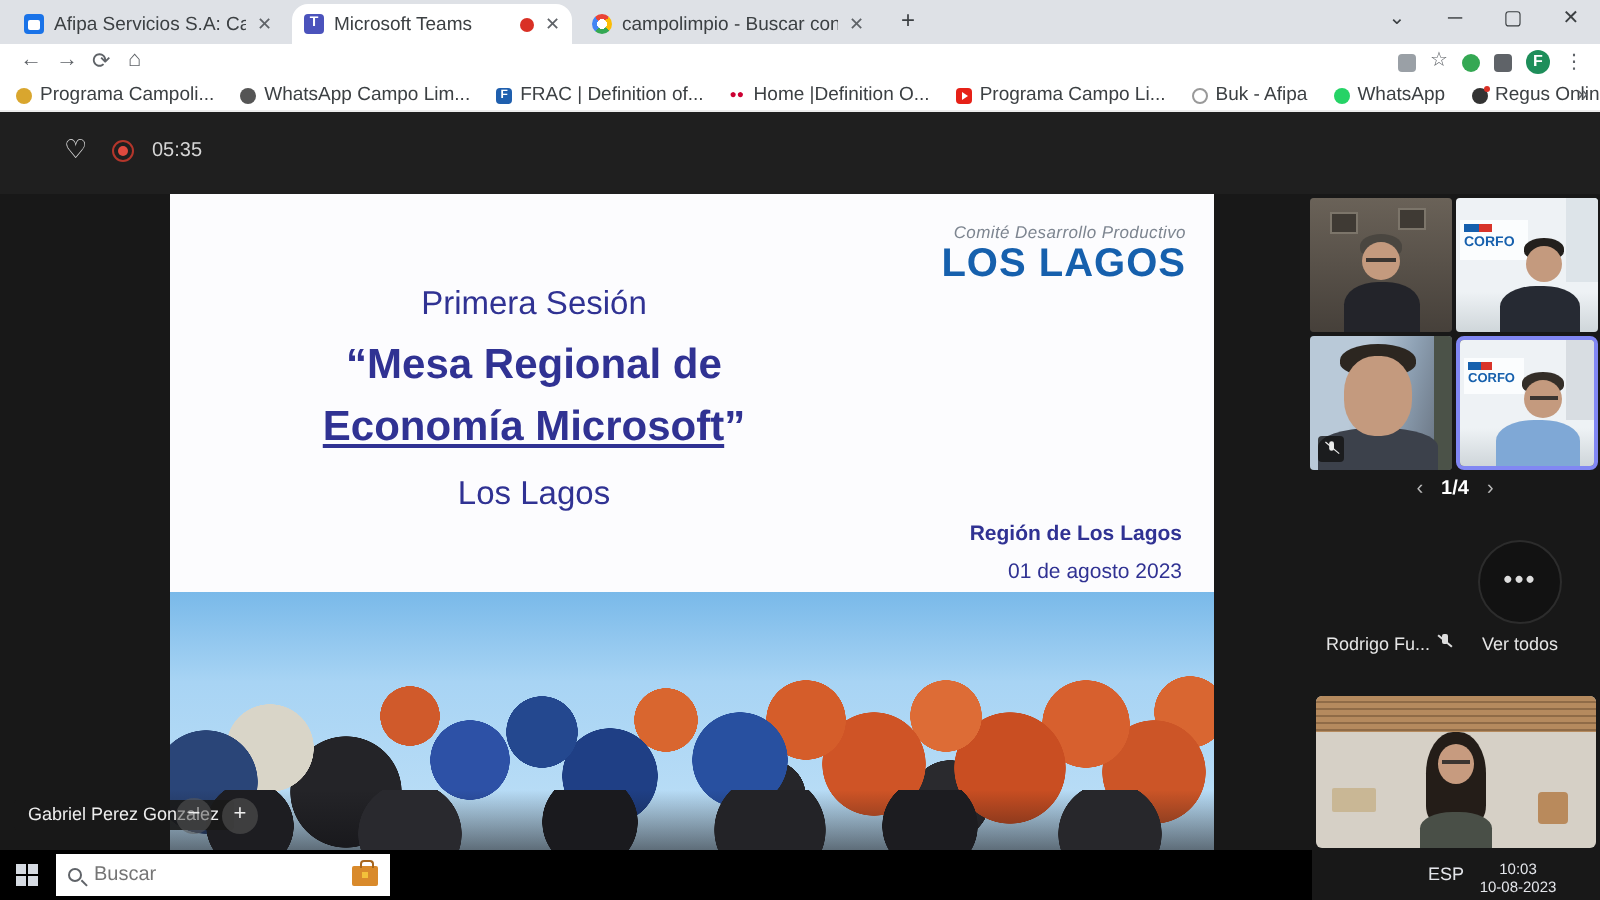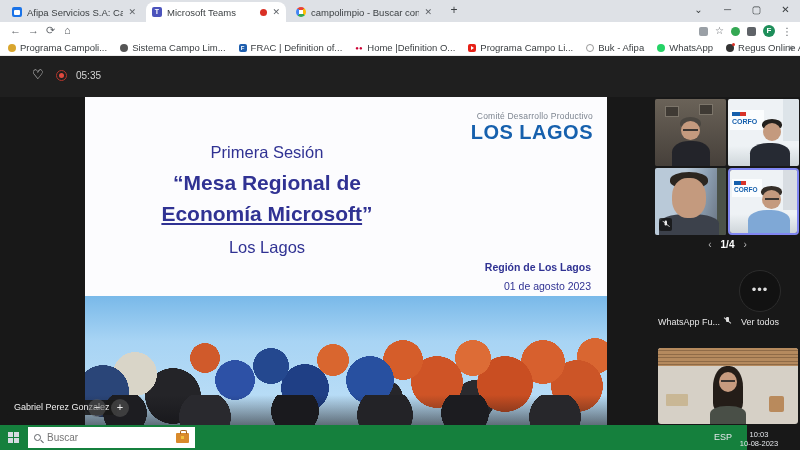--- a/index.html
+++ b/index.html
@@ -118,21 +118,21 @@
   
   .stage { position:absolute; left:0; top:97px; width:800px; height:328px; background:#181818; }
   .slide { position:absolute; left:85px; top:0; width:522px; height:328px; background:#fcfcfe; }
   .slidetext { position:absolute; left:12px; top:0; width:340px; text-align:center; color:#303293; }
   .st1 { position:absolute; left:0; top:46px; width:100%; font-size:16.5px; }
   .st2 { position:absolute; left:0; top:74px; width:100%; font-size:21px; font-weight:bold; }
   .st3 { position:absolute; left:0; top:105px; width:100%; font-size:21px; font-weight:bold; }
   .st3 .u { text-decoration:underline; }
   .st4 { position:absolute; left:0; top:141px; width:100%; font-size:16.5px; }
   .logo { position:absolute; right:14px; top:14px; text-align:right; }
-  .logo .l1 { font-size:8.5px; color:#7d8590; letter-spacing:.2px; }
+  .logo .l1 { font-size:8.5px; color:#7d8590; letter-spacing:.2px;font-style:italic; }
   .logo .l2 { font-size:20px; font-weight:bold; color:#1660ad; line-height:1.1; letter-spacing:.5px; }
   .logo .l3 { display:flex; justify-content:flex-end; align-items:center; gap:3px; margin-top:1px; }
   .logo .bar { width:34px; height:3.5px; background:linear-gradient(90deg,#1660ad 0 55%, #e0392f 0); }
   .logo .por { font-size:7.5px; color:#e0392f; }
   .logo .corfo { font-size:11px; font-weight:bold; color:#1660ad; letter-spacing:.5px; }
   .region { position:absolute; right:16px; top:164px; font-size:10.5px; font-weight:bold; color:#303293; }
   .rdate  { position:absolute; right:16px; top:183px; font-size:10.5px; color:#303293; }
   .photo { position:absolute; left:0; top:199px; width:522px; height:129px; background-color:#8cc4ee;
     background-image:
       radial-gradient(26px at  18px  95px, #2a4578 99%, rgba(0,0,0,0)),
@@ -196,21 +196,21 @@
   .minimic::before { content:''; position:absolute; left:3px; top:0; width:2.5px; height:5px; background:#ddd; border-radius:1px; }
   .minimic::after { content:''; position:absolute; left:0; top:3px; width:9px; height:1px; background:#ddd; transform:rotate(40deg); }
   .selfvid { position:absolute; left:658px; top:251px; width:140px; height:76px; border-radius:3px;
              overflow:hidden; background:#d6d0c6; }
   .ceiling { position:absolute; left:0; top:0; width:140px; height:18px;
              background:repeating-linear-gradient(180deg,#b58a5e 0 2.5px,#8f6b47 2.5px 3.5px); }
   .chair { position:absolute; right:14px; top:48px; width:15px; height:16px; background:#b98a5c; border-radius:2px; }
   .table { position:absolute; left:8px; top:46px; width:22px; height:12px; background:#c9b795; border-radius:1px; }
 
   
-  .taskbar { position:absolute; left:0; top:425px; width:747px; height:25px; background:#15803d; }
+  .taskbar { position:absolute; left:0; top:425px; width:656px; height:25px; background:#000000; }
   .startbtn { position:absolute; left:8px; top:6.5px; display:grid; grid-template-columns:5px 5px;
               grid-template-rows:5px 5px; gap:1px; }
   .startbtn span { background:#d6dbe2; }
   .searchbox { position:absolute; left:28px; top:2px; width:167px; height:21px; background:#fff;
                display:flex; align-items:center; padding:0 6px; gap:6px; }
   .mag { width:7px; height:7px; border:1.3px solid #5f6368; border-radius:50%; position:relative; flex:0 0 auto; }
   .mag::after { content:''; position:absolute; left:5px; top:6px; width:4px; height:1.3px; background:#5f6368; transform:rotate(45deg); }
   .searchbox input { border:none; outline:none; flex:1; font-size:10px; color:#444; min-width:0;
                      font-family:"Liberation Sans",sans-serif; background:transparent; }
   .brief { width:13px; height:10px; background:#d98a2b; border-radius:1px; position:relative; flex:0 0 auto; }
@@ -267,21 +267,21 @@
     </div>
   </div>
 
   <div class="bkbar">
     <span class="bk">
         <span class="bi bi-pal"></span>
         <span>Programa Campoli...</span>
       </span>
     <span class="bk">
         <span class="bi bi-glb"></span>
-        <span>Sistema Campo Lim...</span>
+        <span>WhatsApp Campo Lim...</span>
       </span>
     <span class="bk">
         <span class="bi bi-frac">F</span>
         <span>FRAC | Definition of...</span>
       </span>
     <span class="bk">
         <span class="bi bi-dots">●●</span>
         <span>Home |Definition O...</span>
       </span>
     <span class="bk">
@@ -447,21 +447,21 @@
 
     <div class="pgrow">
       <span>‹</span>
       <span class="num">1/4</span>
       <span>›</span>
     </div>
 
     <div class="avcirc av-more">
         <div class="dots">•••</div>
       </div>
-    <div class="avlbl" style="left:657px;width:76px"><span>WhatsApp Fu...</span><span class="minimic"></span></div>
+    <div class="avlbl" style="left:657px;width:76px"><span>Rodrigo Fu...</span><span class="minimic"></span></div>
     <div class="avlbl" style="left:736px;width:48px">Ver todos</div>
 
     <div class="selfvid">
       <div class="ceiling"></div>
       <div class="table"></div>
       <div class="chair"></div>
       <span class="phair" style="left:55px;top:18px;width:30px;height:46px;border-radius:45% 45% 20% 20%;background:#241d18"></span>
       <span class="phead" style="left:61px;top:24px;width:18px;height:20px;background:#c79b7f"></span>
       <span class="glasses" style="left:63px;top:32px;width:14px"></span>
       <span class="pbody" style="left:52px;top:58px;width:36px;height:18px;background:#494f47"></span>

